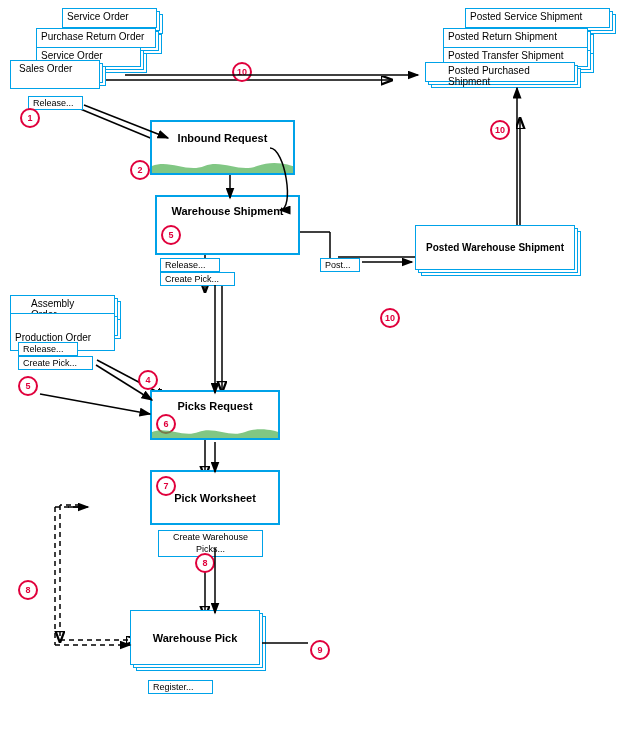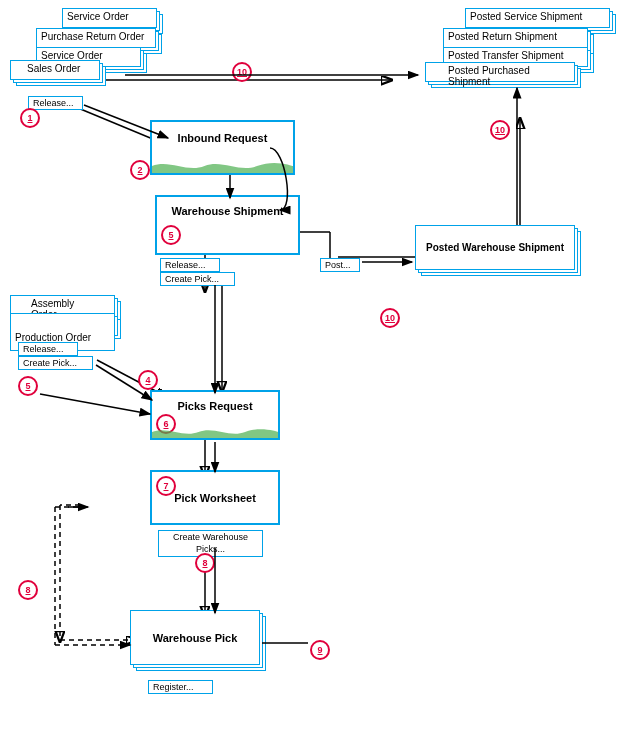--- a/index.html
+++ b/index.html
@@ -48,21 +48,20 @@
       height: 20px;
       border: 2px solid #e0003c;
       border-radius: 50%;
       display: flex;
       align-items: center;
       justify-content: center;
       font-size: 9px;
       font-weight: bold;
       color: #e0003c;
       background: #fff;
-      text-decoration: underline;
     }
     svg.arrows {
       position: absolute;
       top: 0;
       left: 0;
       width: 641px;
       height: 738px;
       pointer-events: none;
     }
     svg.arrows line, svg.arrows path, svg.arrows polyline {
@@ -132,21 +131,21 @@
 
   <div style="position:absolute; top:47px; left:36px;">
     <div style="position:absolute; top:6px; left:6px; width:105px; height:20px; border:1.5px solid #00a2e8; background:#fff;"></div>
     <div style="position:absolute; top:3px; left:3px; width:105px; height:20px; border:1.5px solid #00a2e8; background:#fff;"></div>
     <div style="position:relative; width:105px; height:20px; border:1.5px solid #00a2e8; background:#fff; padding:2px 4px; font-size:10px;">Service Order</div>
   </div>
 
   <div style="position:absolute; top:60px; left:10px;">
     <div style="position:absolute; top:6px; left:6px; width:90px; height:20px; border:1.5px solid #00a2e8; background:#fff;"></div>
     <div style="position:absolute; top:3px; left:3px; width:90px; height:20px; border:1.5px solid #00a2e8; background:#fff;"></div>
-    <div style="position:relative; width:90px; height:20px; border:1.5px solid #00a2e8; background:#fff; padding:2px 16px; font-size:10px;">Sales Order</div>
+    <div style="position:relative; width:90px; height:29px; border:1.5px solid #00a2e8; background:#fff; padding:2px 8px; font-size:10px;">Sales Order</div>
   </div>
 
   <div class="action-btn" style="top:96px; left:28px; width:55px;">Release...</div>
 
   <div class="circle-num" style="top:108px; left:20px;">1</div>
 
   <div class="circle-num" style="top:160px; left:130px;">2</div>
 
   <div class="circle-num" style="top:62px; left:232px;">10</div>
 

